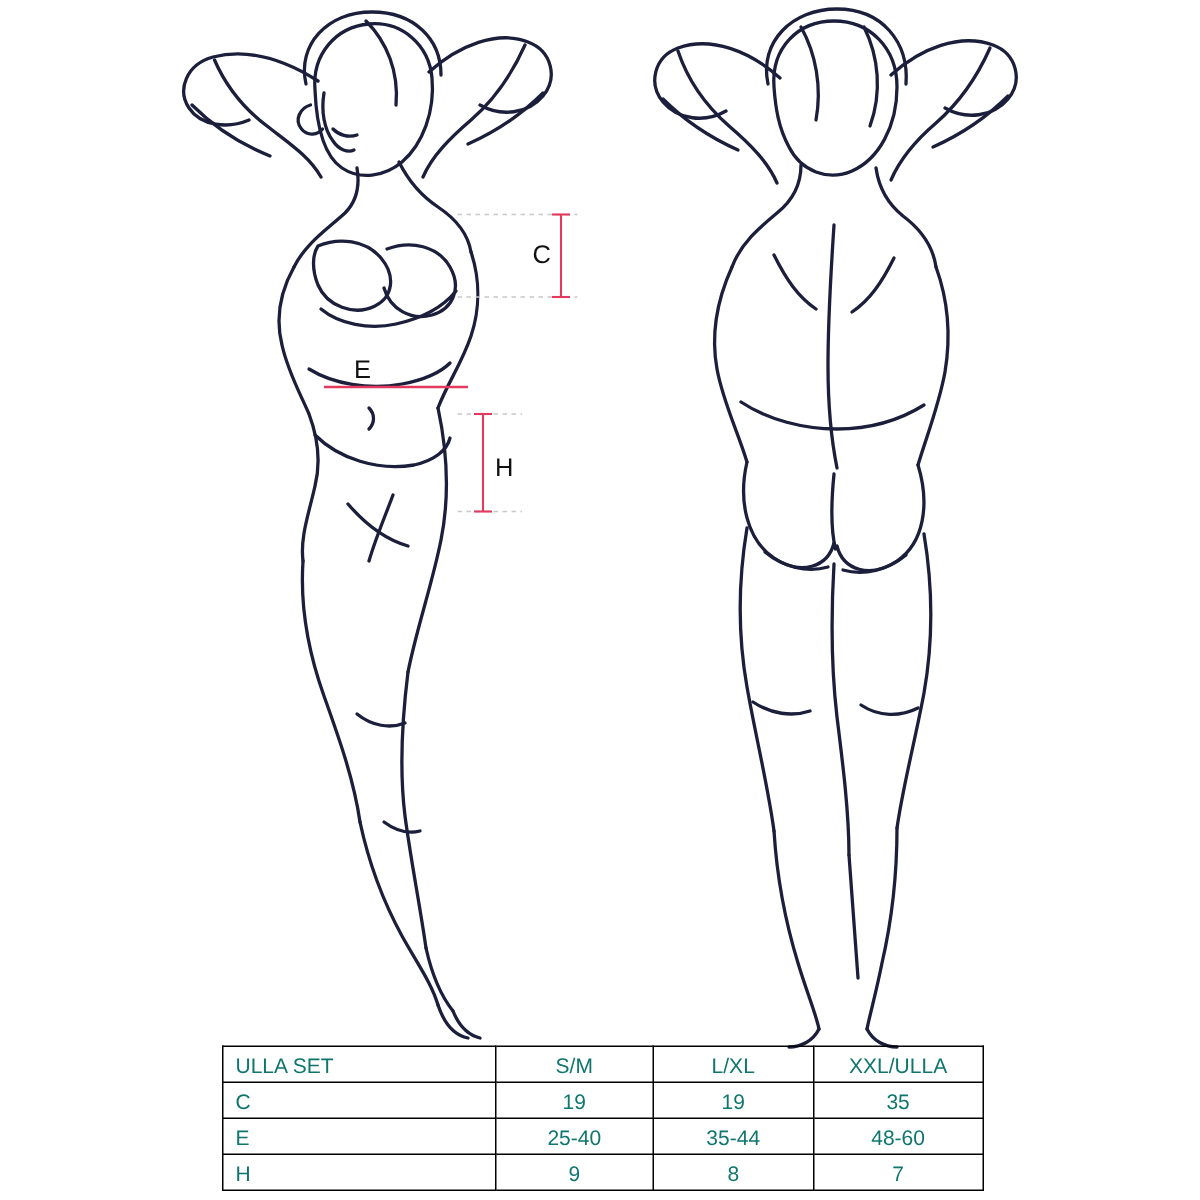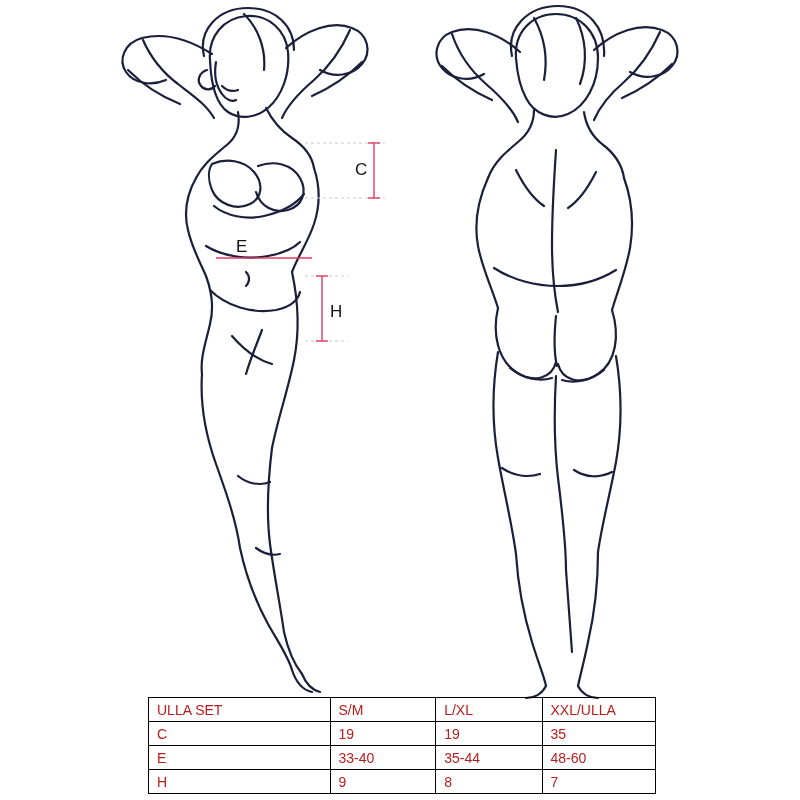--- a/index.html
+++ b/index.html
@@ -44,29 +44,29 @@
     top: 697px;
     width: 508px;
     border-collapse: collapse;
     font-size: 14px;
   }
   #size-table td {
     border: 1px solid #000000;
     height: 23px;
     padding: 0 8px;
     font-family: "Liberation Sans", sans-serif;
-    color: #b91c1c;
+    color: #0f766e;
   }
   #size-table td.col-name {
     width: 196px;
     text-align: left;
   }
   #size-table td.col-val {
     width: 104px;
-    text-align: left;
+    text-align: center;
   }
 </style>
 </head>
 <body>
 
 <div id="stage">
 
   <svg id="figures" viewBox="0 0 800 700" xmlns="http://www.w3.org/2000/svg">
     <g fill="none" stroke="#1b1f3b" stroke-width="2.2" stroke-linecap="round" stroke-linejoin="round">
 
@@ -199,21 +199,21 @@
         <td class="col-val">XXL/ULLA</td>
       </tr>
       <tr>
         <td class="col-name">C</td>
         <td class="col-val">19</td>
         <td class="col-val">19</td>
         <td class="col-val">35</td>
       </tr>
       <tr>
         <td class="col-name">E</td>
-        <td class="col-val">33-40</td>
+        <td class="col-val">25-40</td>
         <td class="col-val">35-44</td>
         <td class="col-val">48-60</td>
       </tr>
       <tr>
         <td class="col-name">H</td>
         <td class="col-val">9</td>
         <td class="col-val">8</td>
         <td class="col-val">7</td>
       </tr>
     </tbody>

